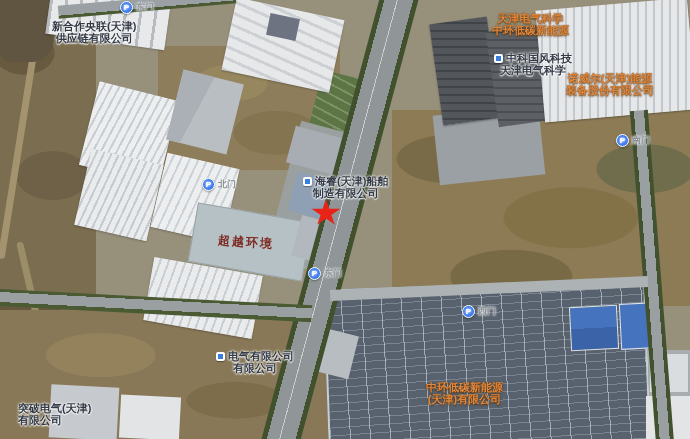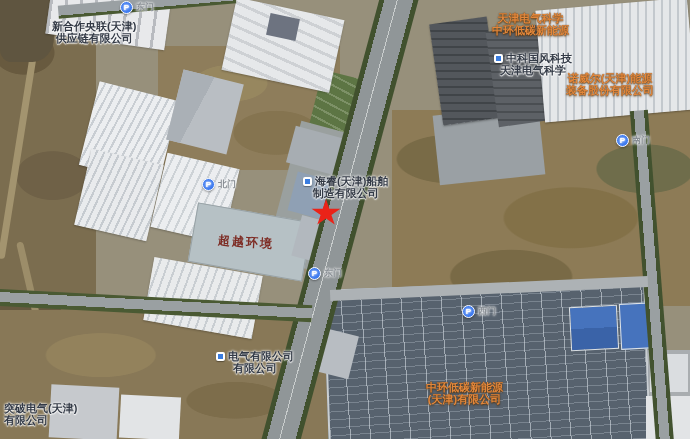--- a/index.html
+++ b/index.html
@@ -101,21 +101,21 @@
     <div>装备股份有限公司</div>
   </div>
   <div class="company dark" style="left:216px;top:350px;">
     <div><span class="bicon"></span><span>电气有限公司</span></div>
     <div>有限公司</div>
   </div>
   <div class="company orange" style="left:406px;top:381px;margin-left:20px;">
     <div>中环低碳新能源</div>
     <div>(天津)有限公司</div>
   </div>
-  <div class="company dark leftalign" style="left:4px;top:402px;">
+  <div class="company dark leftalign" style="left:18px;top:402px;">
     <div>突破电气(天津)</div>
     <div>有限公司</div>
   </div>
 
   <div class="gate" style="left:120px;top:1px;">
     <span class="picon">P</span>
     <span>东门</span>
   </div>
   <div class="gate" style="left:202px;top:178px;">
     <span class="picon">P</span>

